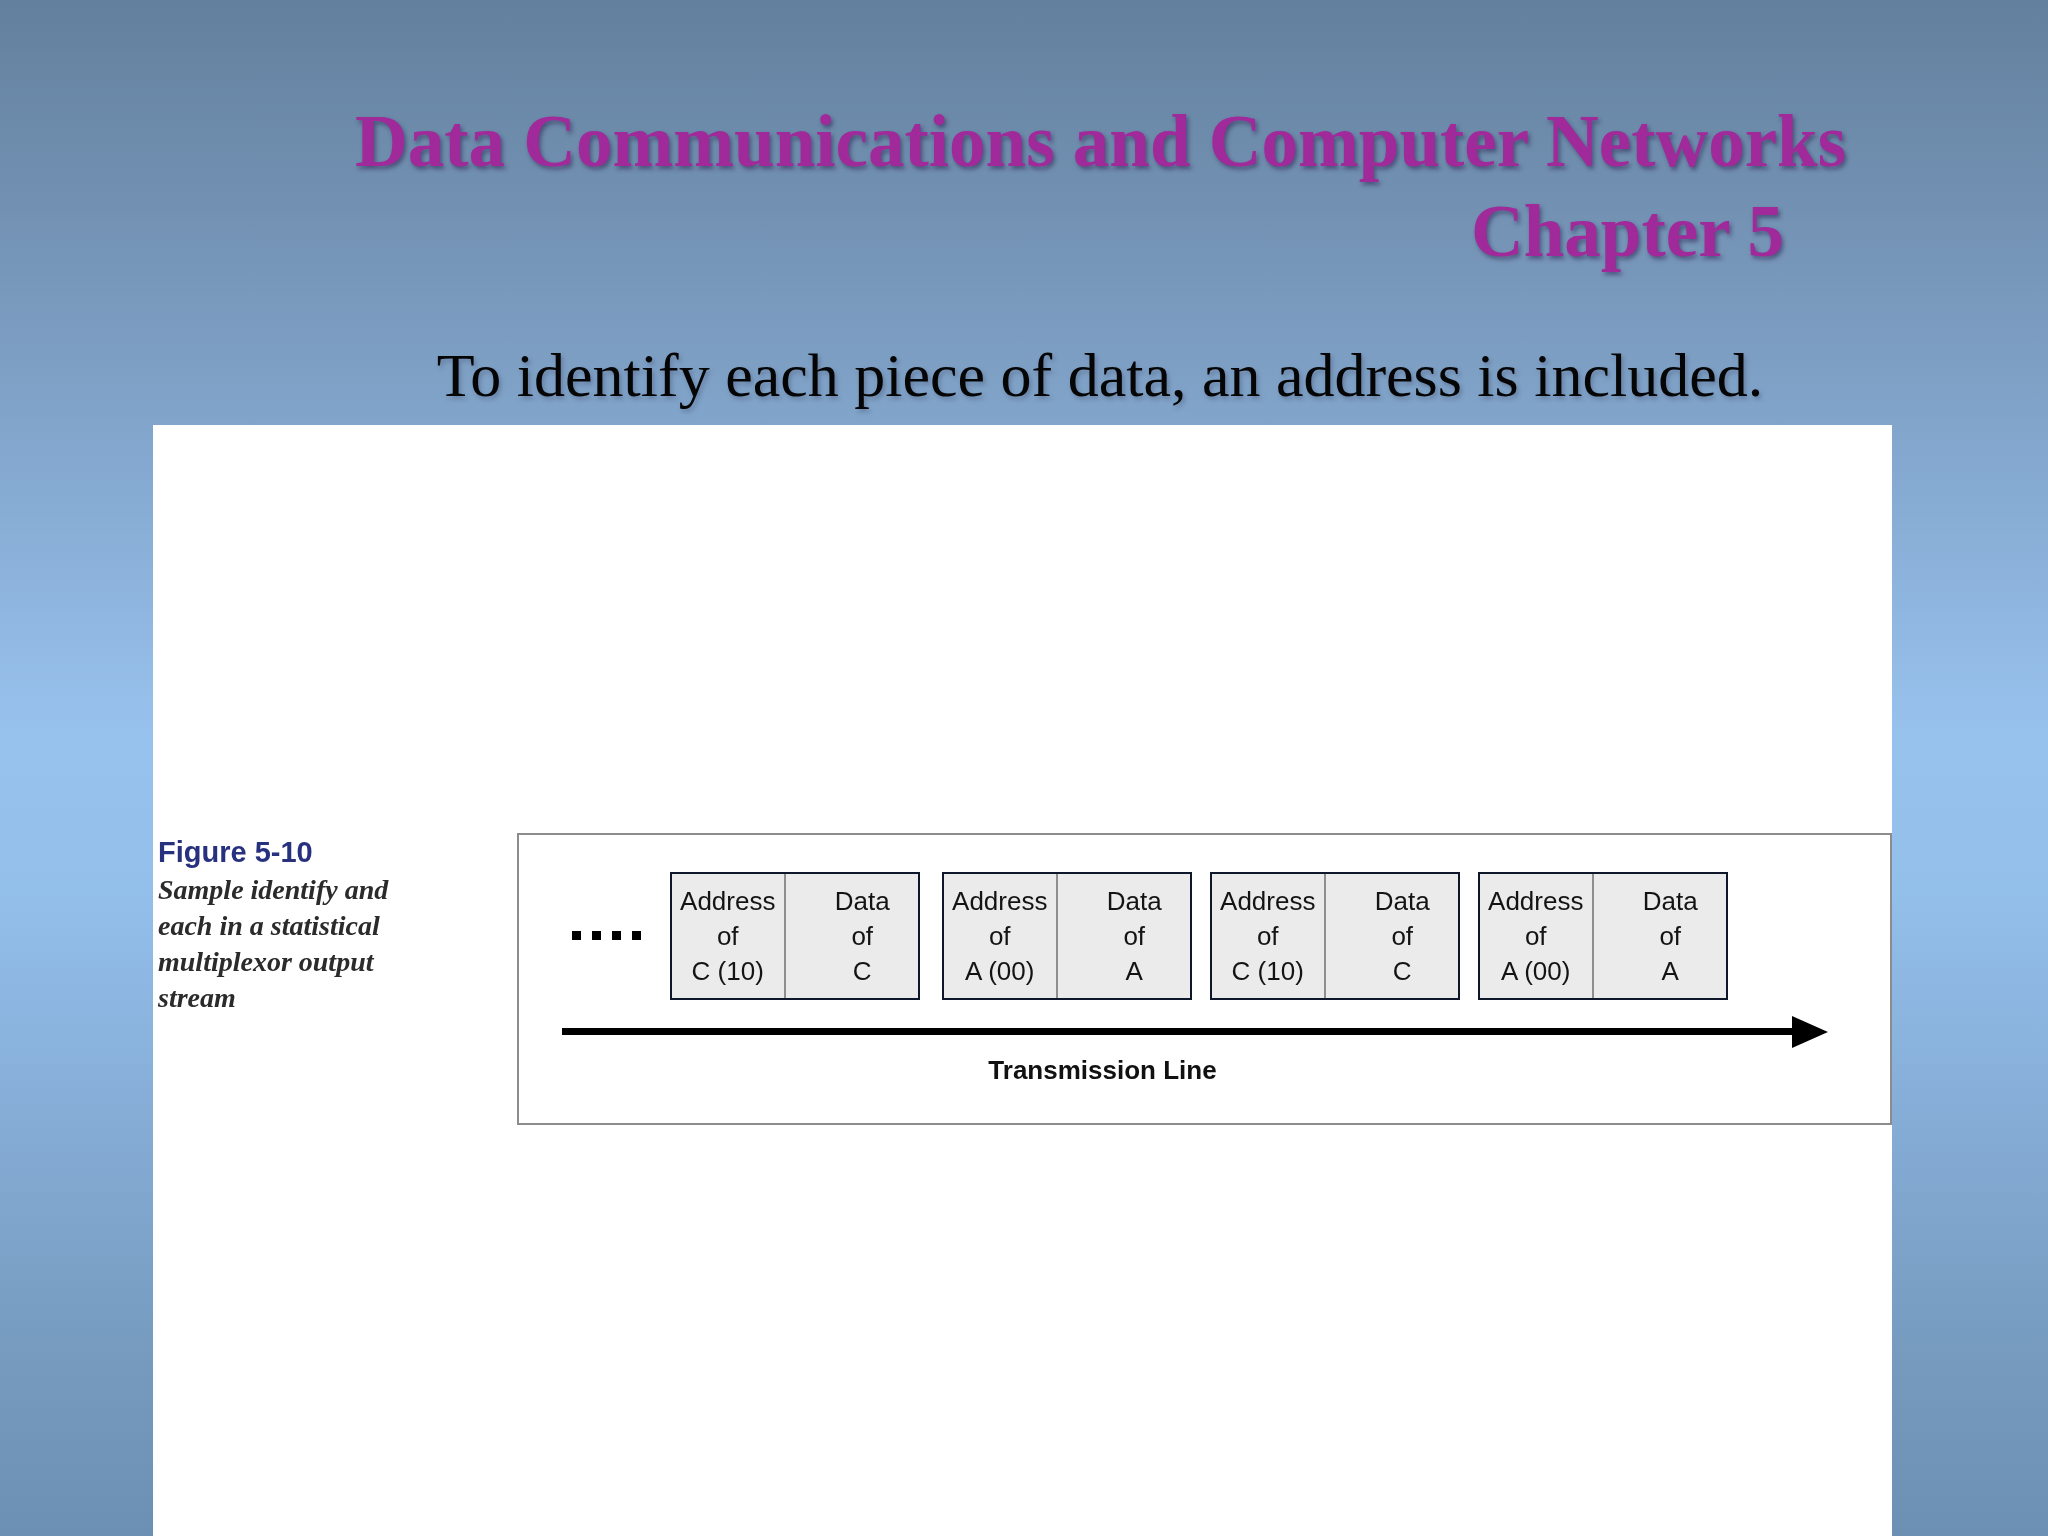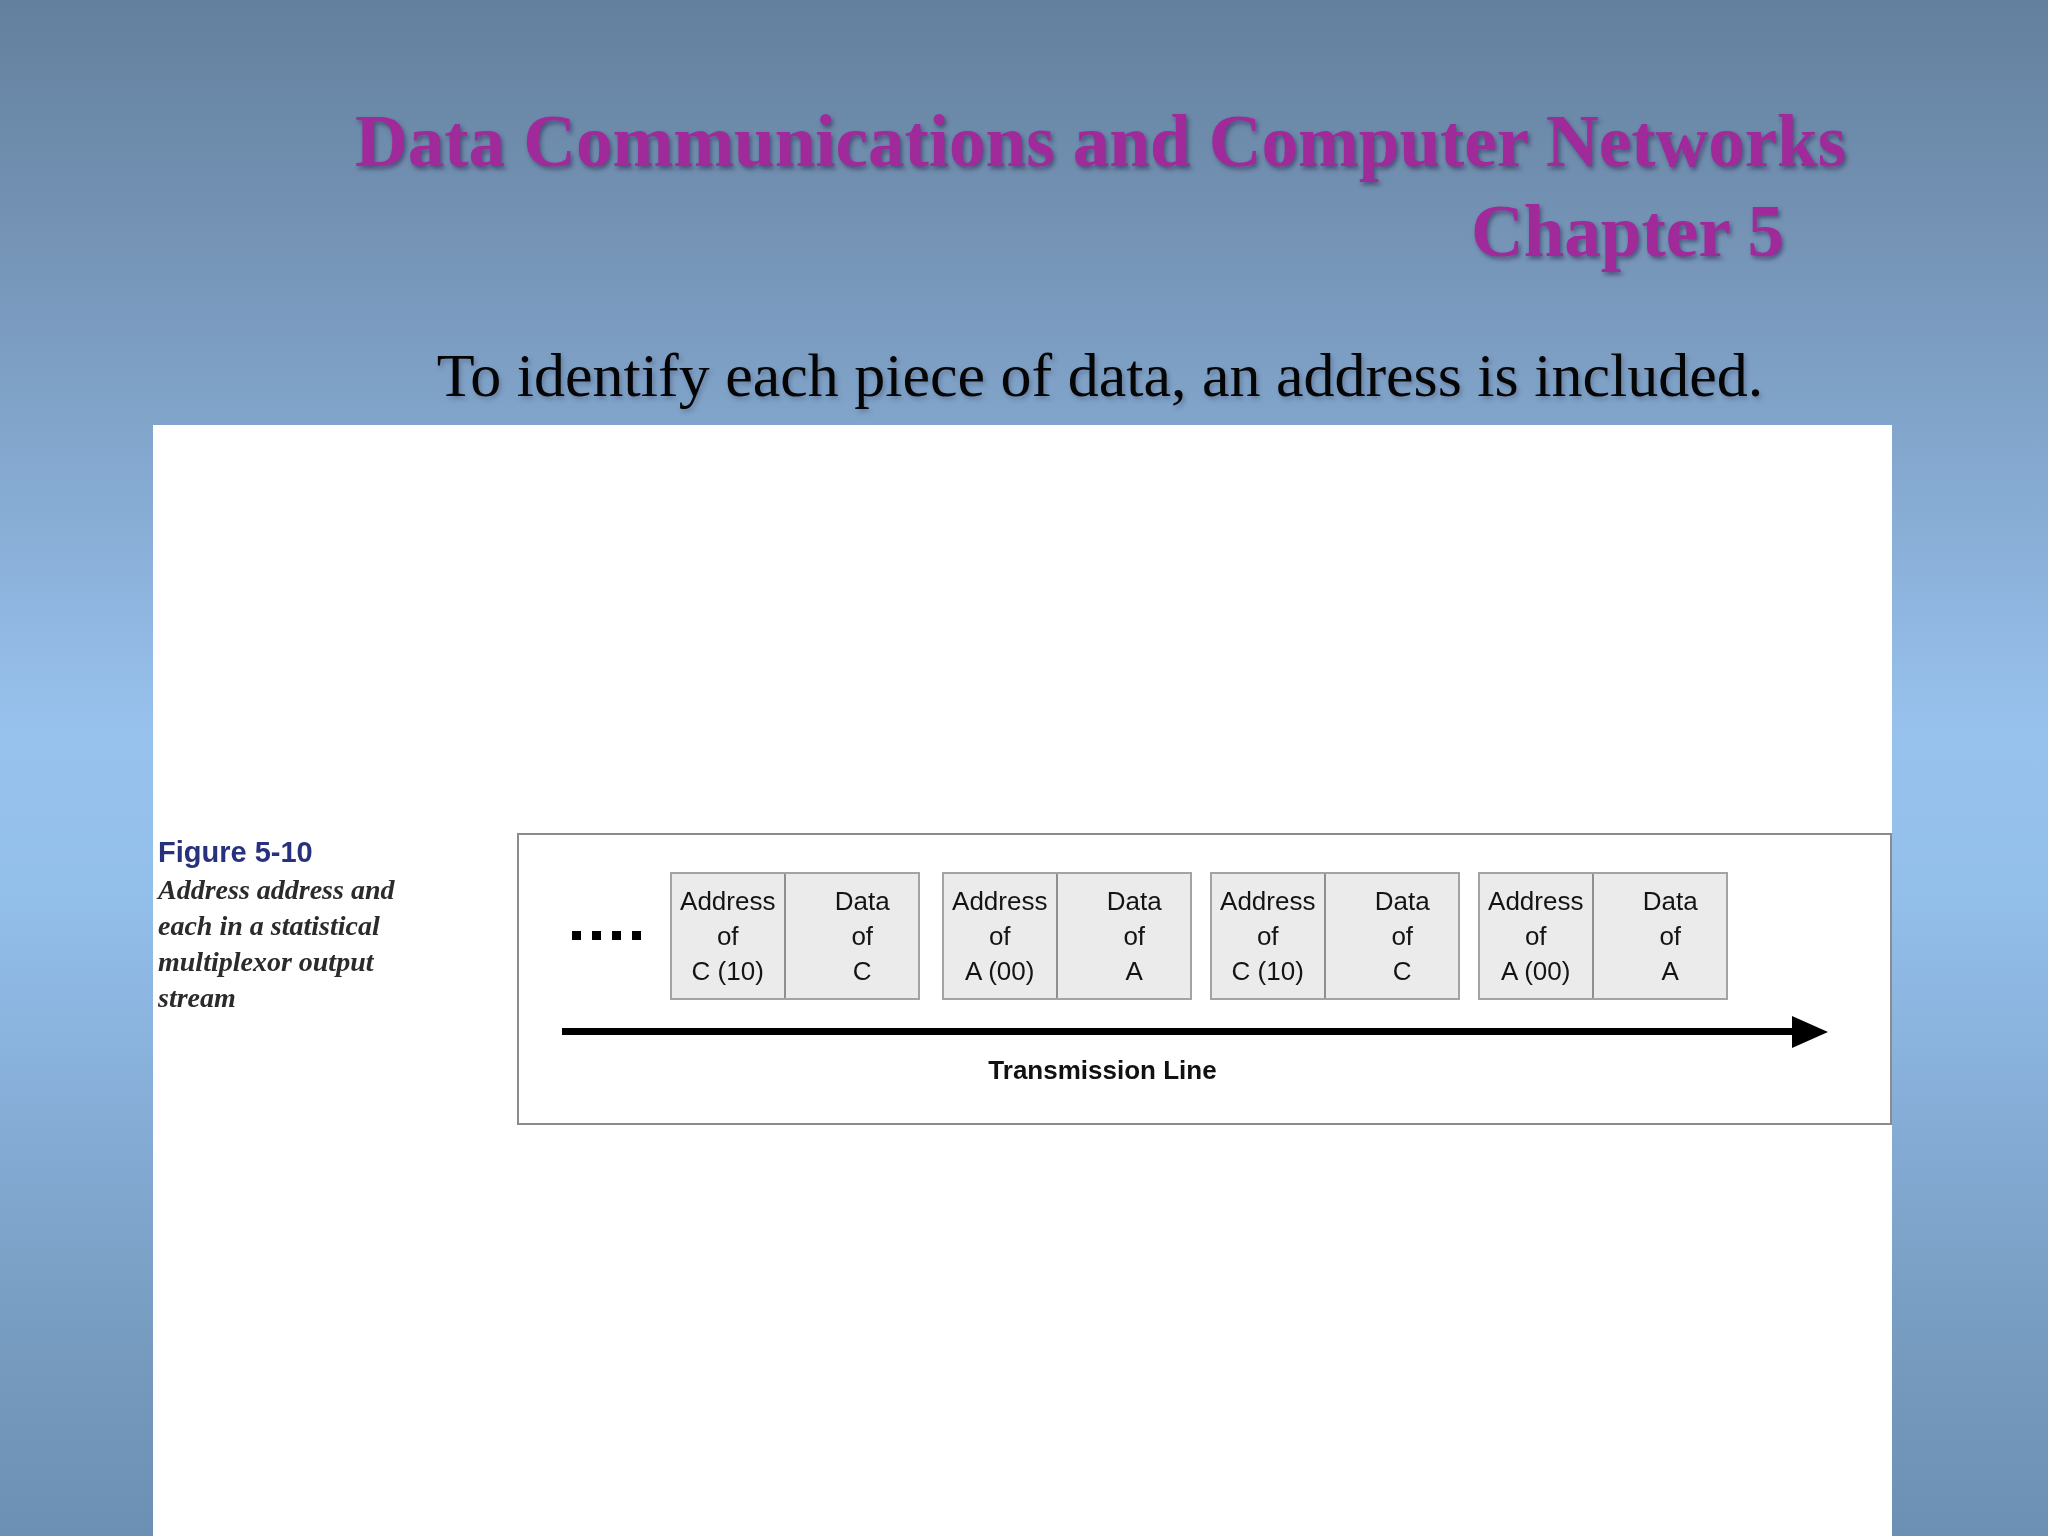--- a/index.html
+++ b/index.html
@@ -46,21 +46,21 @@
   
   .stream-frame {
     position:absolute; left:364px; top:408px; width:1375px; height:292px;
     border:2px solid #8c8c8c; box-sizing:border-box; background:#ffffff;
   }
   .dots { position:absolute; left:419px; top:506px; display:flex; gap:11px; }
   .dot { width:9px; height:9px; background:#000; }
 
   .stream-pair {
     position:absolute; top:447px; width:250px; height:128px;
-    box-sizing:border-box; border:2px solid #a3a3a3; background:#ebebeb;
+    box-sizing:border-box; border:2px solid #0f172a; background:#ebebeb;
     display:flex;
     gap:21px;
   }
   .pair-0 { left:517px; } .pair-1 { left:789px; }
   .pair-2 { left:1057px; } .pair-3 { left:1325px; }
   .cell {
     flex:1 1 0; display:flex; align-items:center; justify-content:center;
     text-align:center; white-space:pre-line;
     font-family:"Liberation Sans", sans-serif;
     font-size:26px; line-height:35px; color:#141414;
@@ -88,21 +88,21 @@
     <div class="title-line chapter-line">Chapter 5</div>
   </div>
 
   <div class="subtitle">To identify each piece of data, an address is included.</div>
 
   <div class="figure-panel">
 
     <div class="fig-label">Figure 5-10</div>
 
     <div class="fig-caption">
-      <div>Address address and</div>
+      <div>Sample identify and</div>
       <div>each in a statistical</div>
       <div>multiplexor output</div>
       <div>stream</div>
     </div>
 
     <div class="stream-frame"></div>
 
     <div class="dots" title="....">
       <span class="dot"></span>
       <span class="dot"></span>

